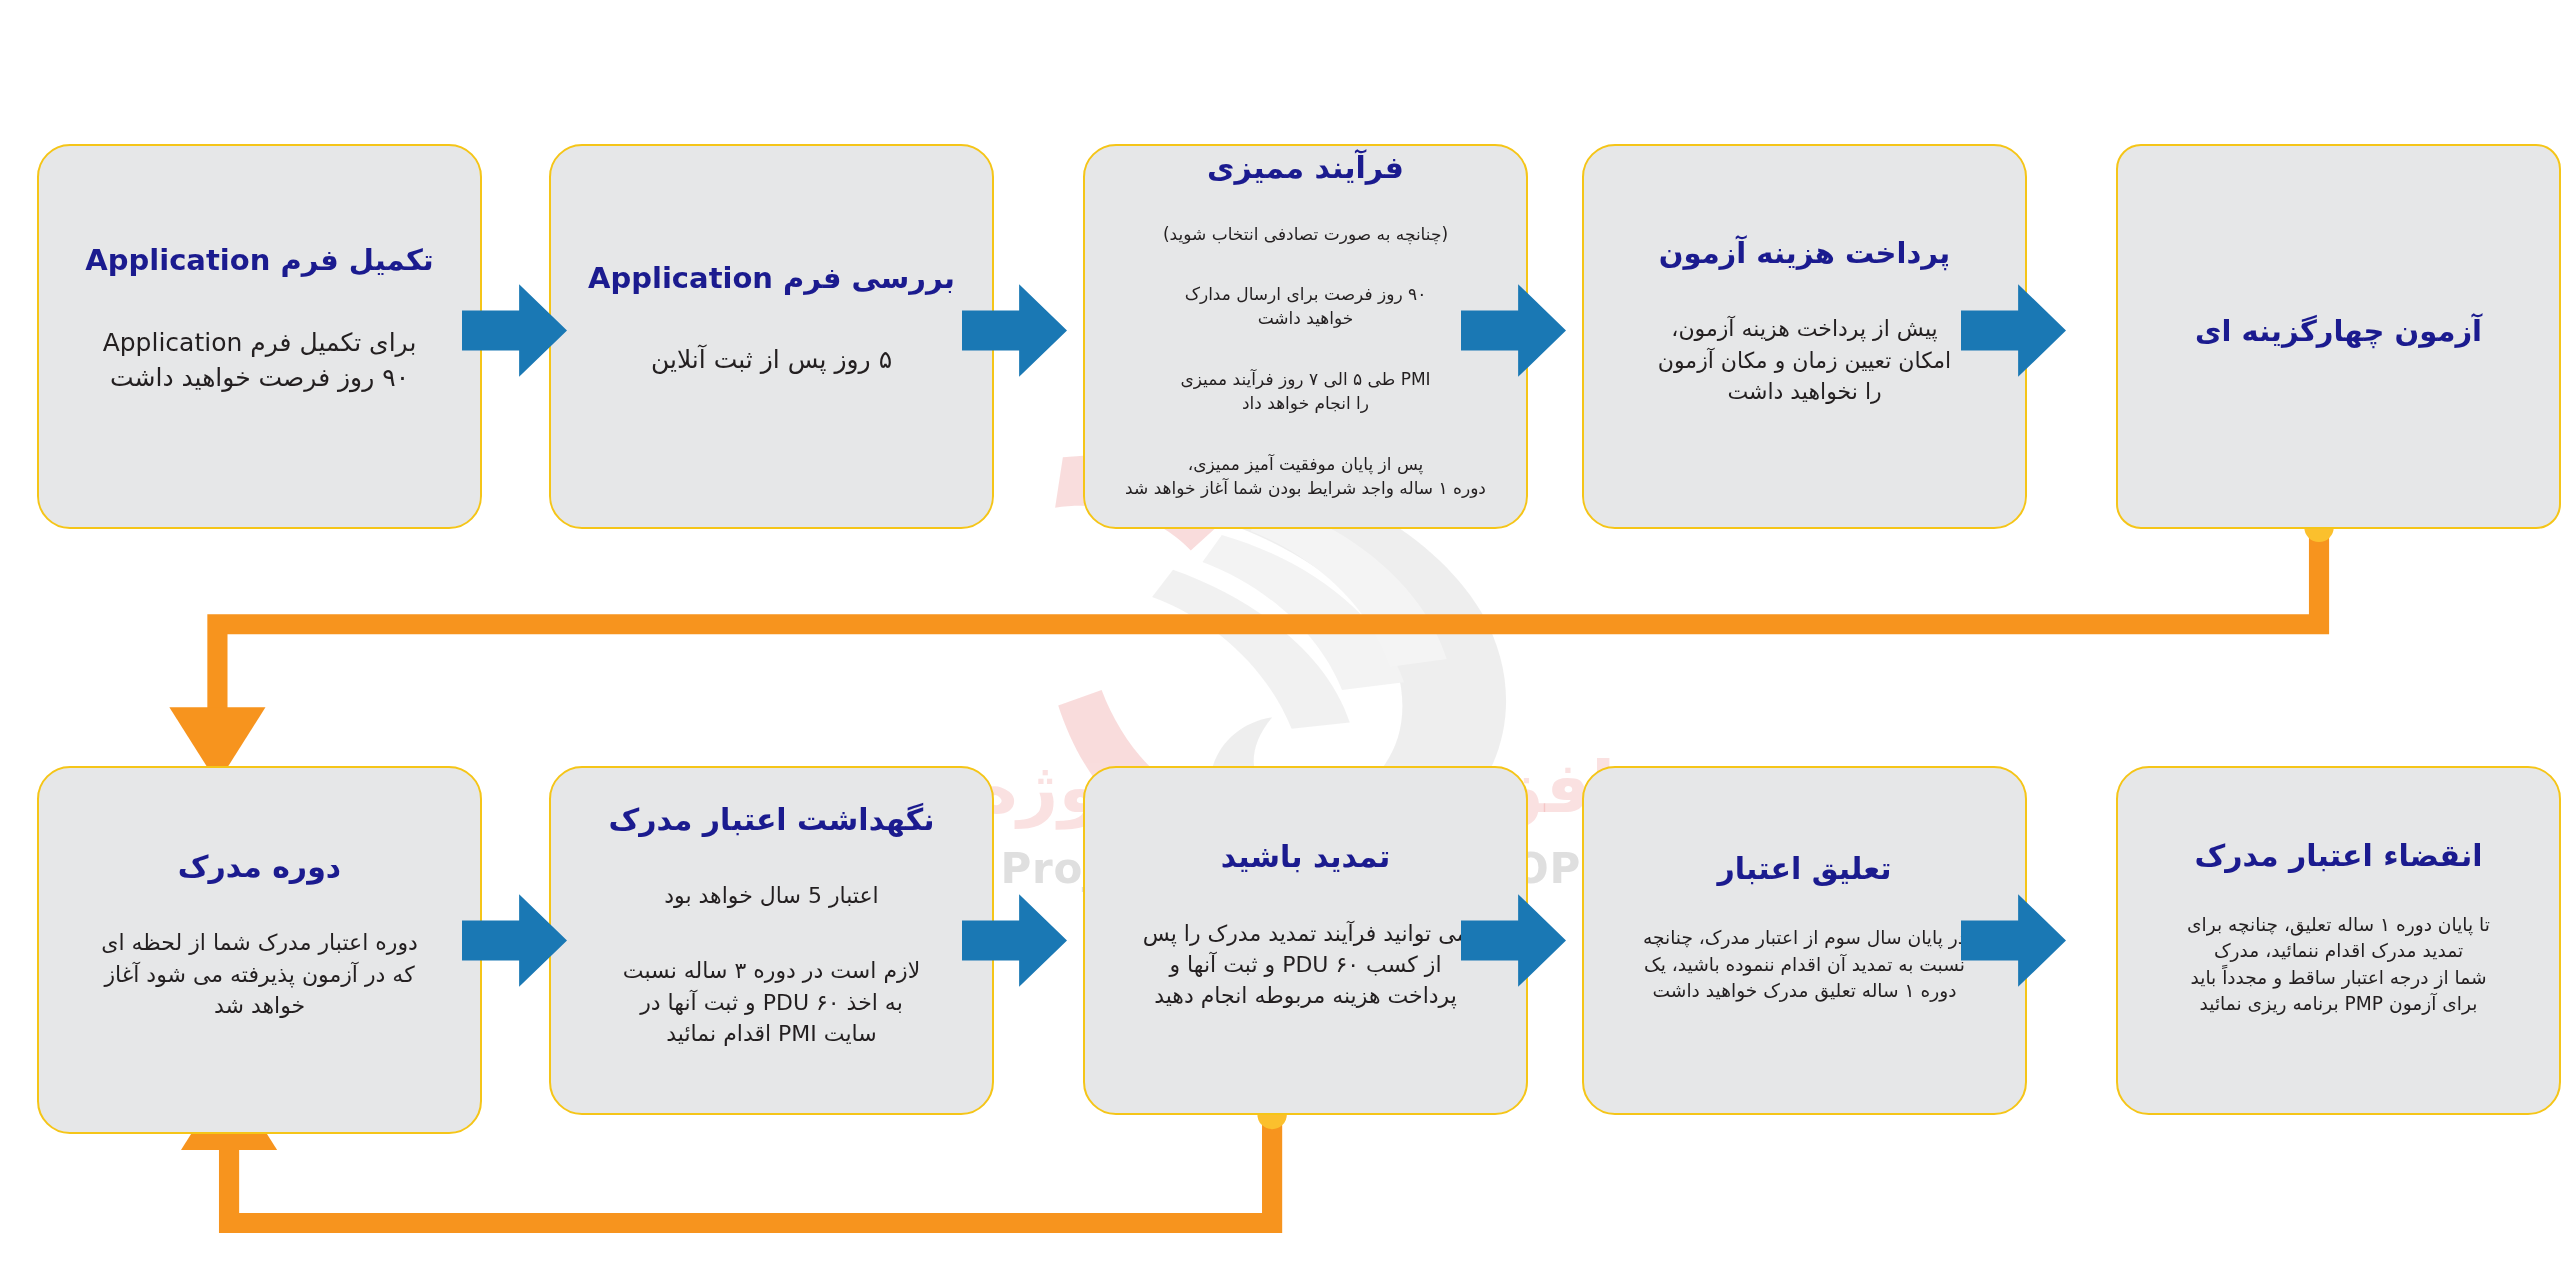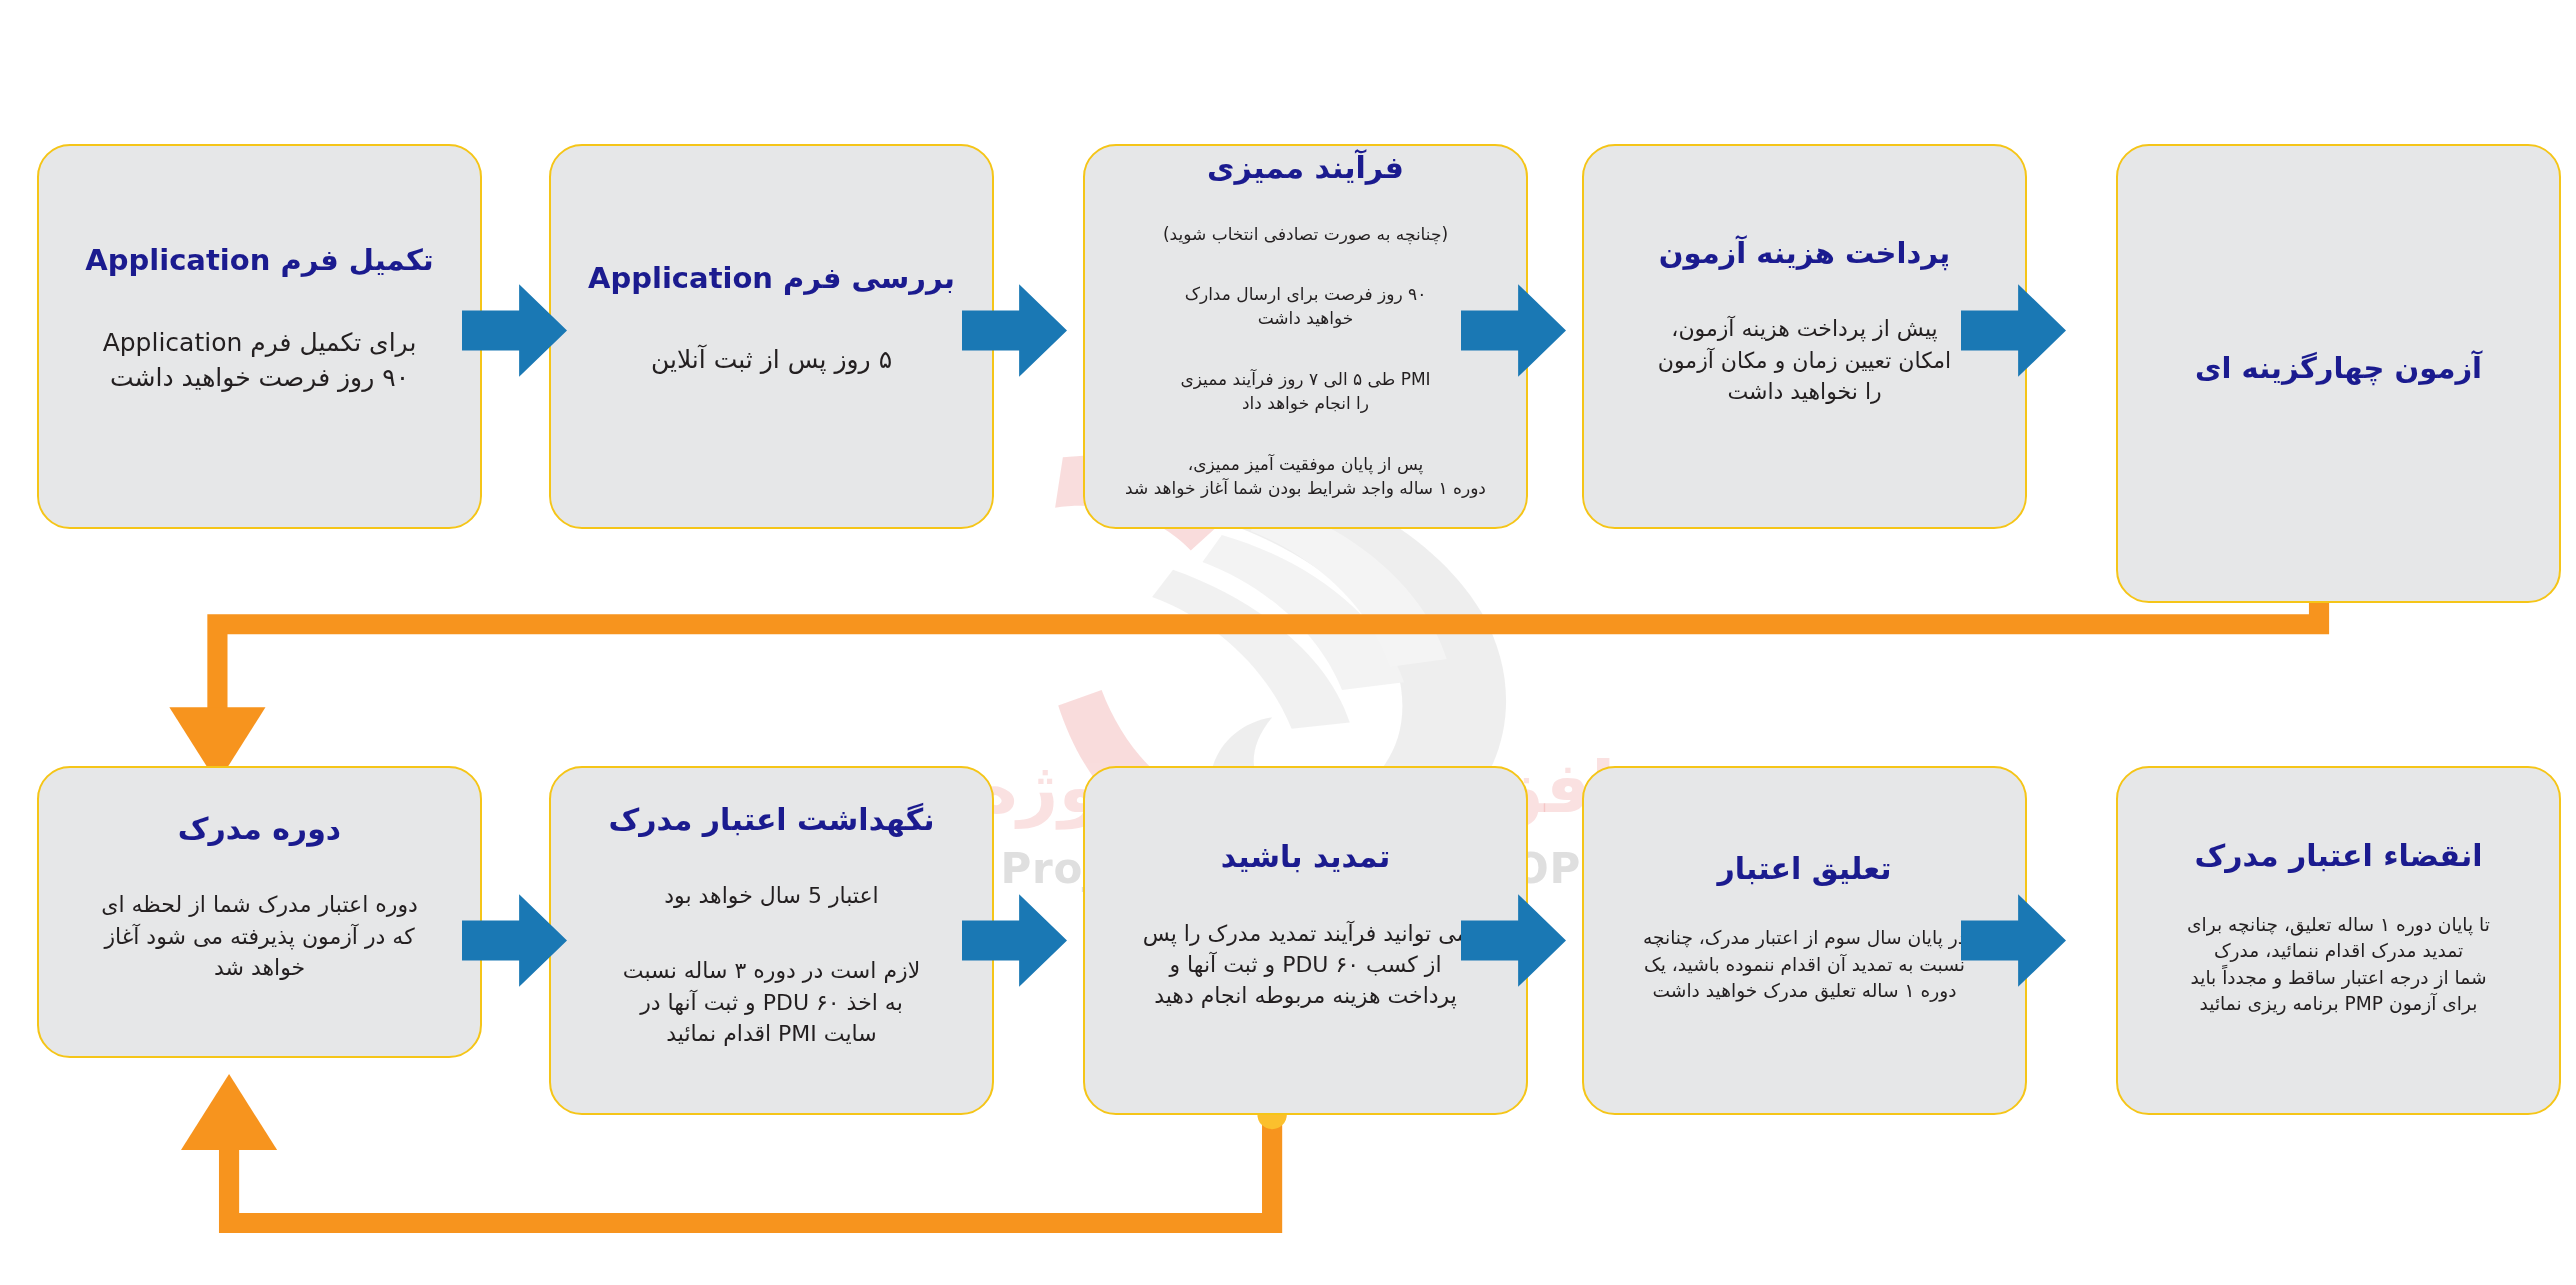--- a/index.html
+++ b/index.html
@@ -173,21 +173,21 @@
   <svg class="blue-arrow" style="left:962px; top:894px; width:105px; height:93px;" viewBox="0 0 136 120">
     <polygon points="0,34 74,34 74,0 136,60 74,120 74,86 0,86" fill="#1a78b4"></polygon>
   </svg>
   <svg class="blue-arrow" style="left:1461px; top:894px; width:105px; height:93px;" viewBox="0 0 136 120">
     <polygon points="0,34 74,34 74,0 136,60 74,120 74,86 0,86" fill="#1a78b4"></polygon>
   </svg>
   <svg class="blue-arrow" style="left:1961px; top:894px; width:105px; height:93px;" viewBox="0 0 136 120">
     <polygon points="0,34 74,34 74,0 136,60 74,120 74,86 0,86" fill="#1a78b4"></polygon>
   </svg>
 
-  <div class="node t-lg b-md" style="left:2116px; top:144px; width:445px; height:459px;">
+  <div class="node t-lg b-md" style="left:2116px; top:144px; width:445px; height:385px;border-radius:25px;">
     <div class="node-title">آزمون چهارگزینه ای</div>
   </div>
 
   <div class="node t-lg b-md" style="left:1582px; top:144px; width:445px; height:385px;">
     <div class="node-title">پرداخت هزینه آزمون</div>
     <div class="node-body">
       <div class="para">پیش از پرداخت هزینه آزمون،
 امکان تعیین زمان و مکان آزمون
 را نخواهید داشت</div>
     </div>
@@ -252,21 +252,21 @@
   <div class="node t-md b-md" style="left:549px; top:766px; width:445px; height:349px;justify-content:center;">
     <div class="node-title">نگهداشت اعتبار مدرک</div>
     <div class="node-body">
       <div class="para">اعتبار 5 سال خواهد بود</div>
       <div class="para">لازم است در دوره ۳ ساله نسبت
 به اخذ ۶۰ PDU و ثبت آنها در
 سایت PMI اقدام نمائید</div>
     </div>
   </div>
 
-  <div class="node t-md b-md" style="left:37px; top:766px; width:445px; height:292px;">
+  <div class="node t-md b-md" style="left:37px; top:766px; width:445px; height:368px;">
     <div class="node-title">دوره مدرک</div>
     <div class="node-body">
       <div class="para">دوره اعتبار مدرک شما از لحظه ای
 که در آزمون پذیرفته می شود آغاز
 خواهد شد</div>
     </div>
   </div>
 
 </div>
 

